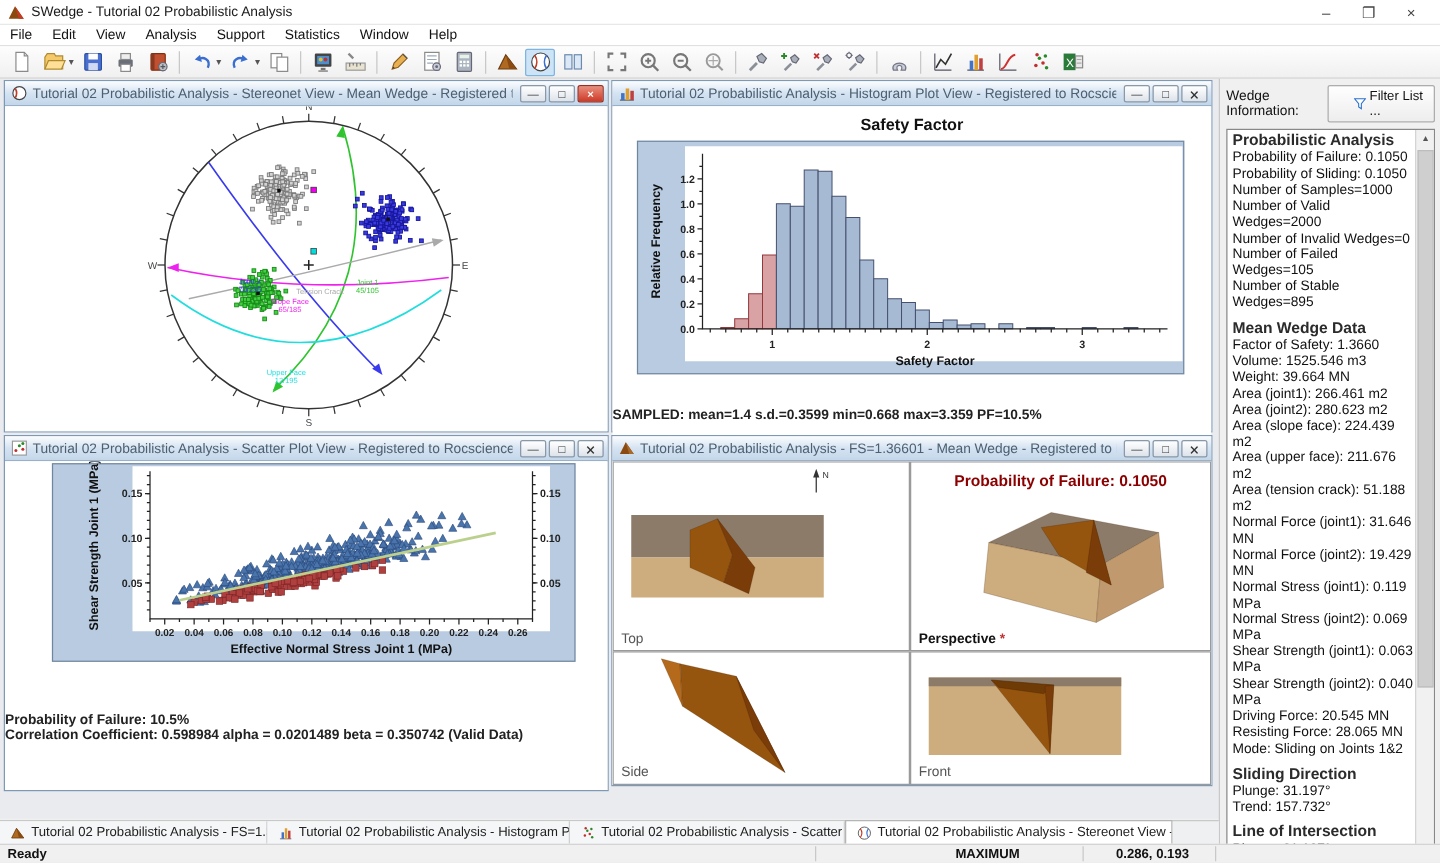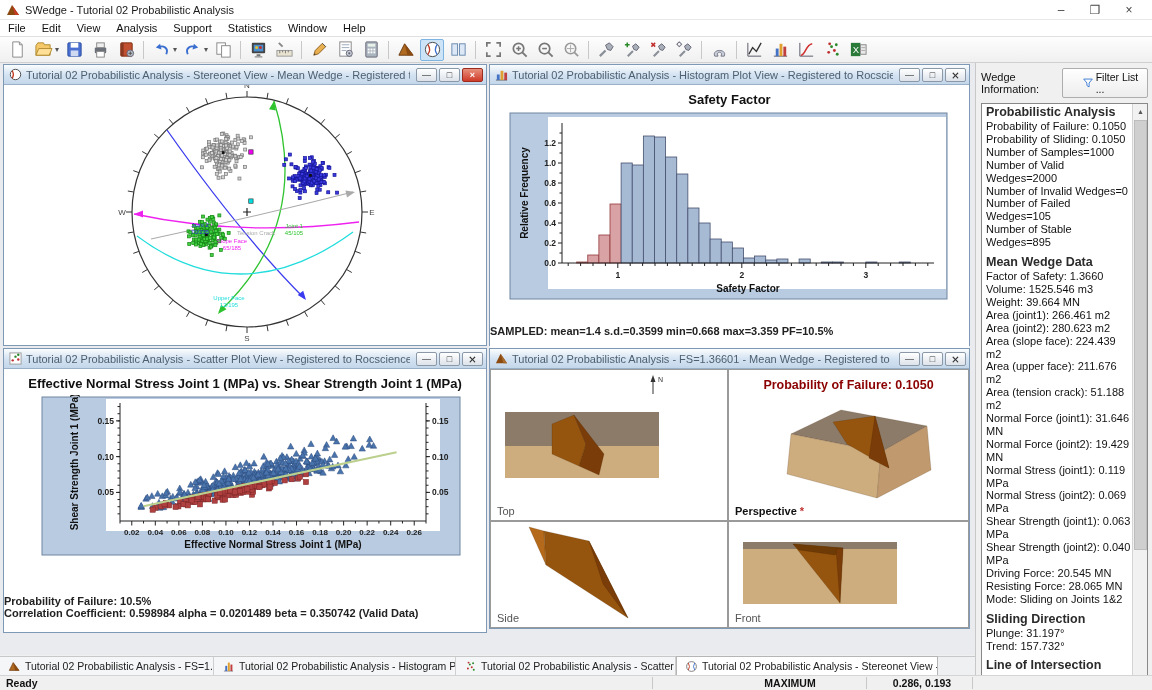--- a/index.html
+++ b/index.html
@@ -1022,21 +1022,20 @@
             <circle cx="10" cy="3" r="1.3" fill="#2a8a2a"></circle>
           </svg>
         <span class="c-title">Tutorial 02 Probabilistic Analysis - Scatter Plot View - Registered to Rocscience Inc., Toronto Of...</span>
         <div class="cbtns">
           <div class="cbtn">—</div>
           <div class="cbtn">□</div>
           <div class="cbtn">🗙</div>
         </div>
       </div>
       <div class="child-content" style="height:263px;">
-        <div class="plot-title">Effective Normal Stress Joint 1 (MPa) vs. Shear Strength Joint 1 (MPa)</div>
         <svg id="scatter-svg" width="482" height="192">
             <rect x="38" y="2" width="418" height="158" fill="#b9cbe0" stroke="#6e86a0"></rect>
             <rect x="102" y="4" width="334" height="132" fill="#fff"></rect>
             <g fill="#4a74ac" stroke="#2a4a7c" stroke-width="0.5">
               <path d="M184.13998044958117 98.81898429338094L187.33998044958116 104.61898429338095L180.93998044958118 104.61898429338095Z"></path>
               <path d="M268.4157213879551 67.44131946527898L271.6157213879551 73.24131946527899L265.2157213879551 73.24131946527899Z"></path>
               <path d="M212.06725534124791 82.74595795390753L215.2672553412479 88.54595795390755L208.86725534124793 88.54595795390755Z"></path>
               <path d="M201.5704419854685 83.30684321395721L204.7704419854685 89.10684321395722L198.37044198546852 89.10684321395722Z"></path>
               <path d="M270.79522331614953 79.16197978463445L273.9952233161495 84.96197978463447L267.59522331614954 84.96197978463447Z"></path>
               <path d="M268.67041837491 81.75583994144534L271.87041837491 87.55583994144536L265.47041837491 87.55583994144536Z"></path>

